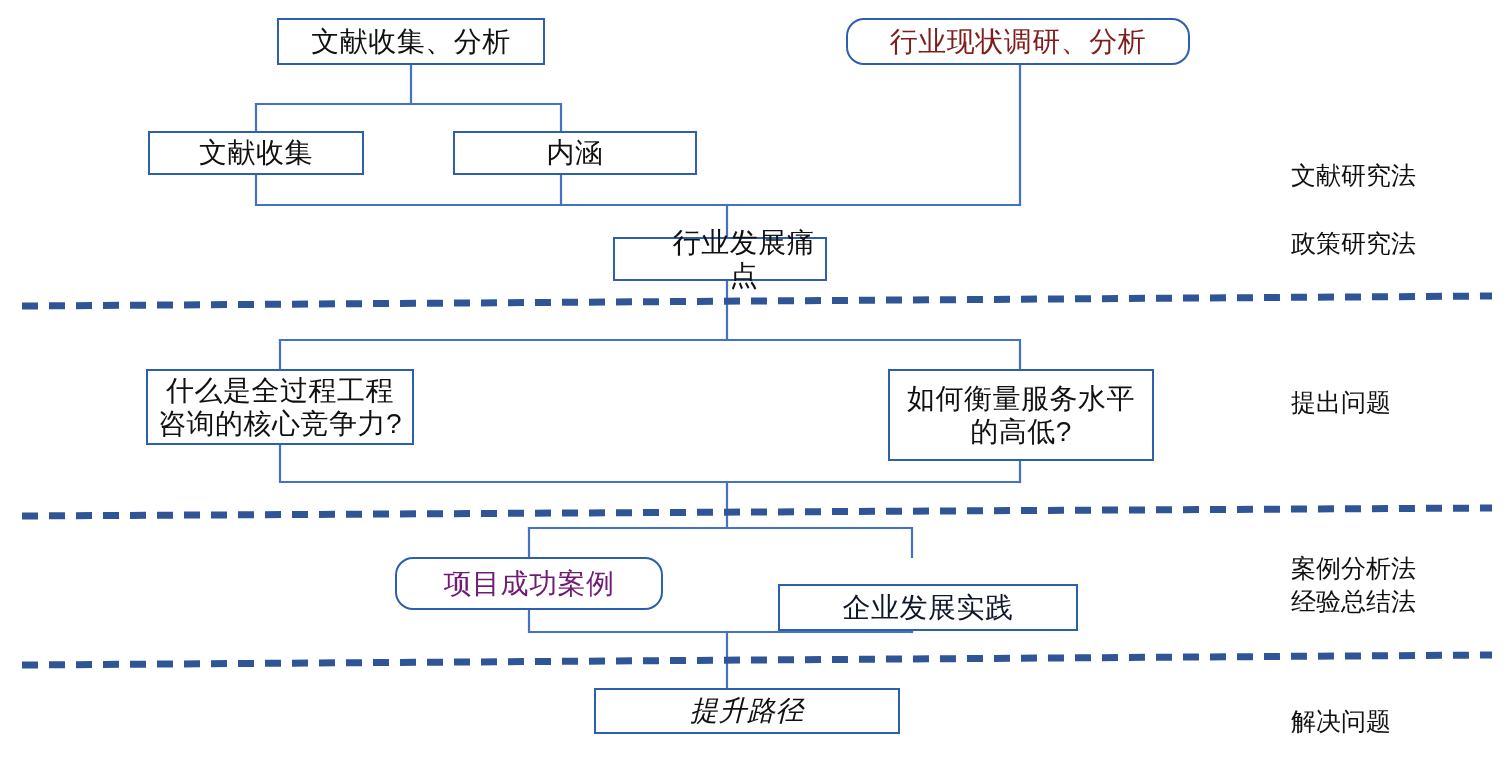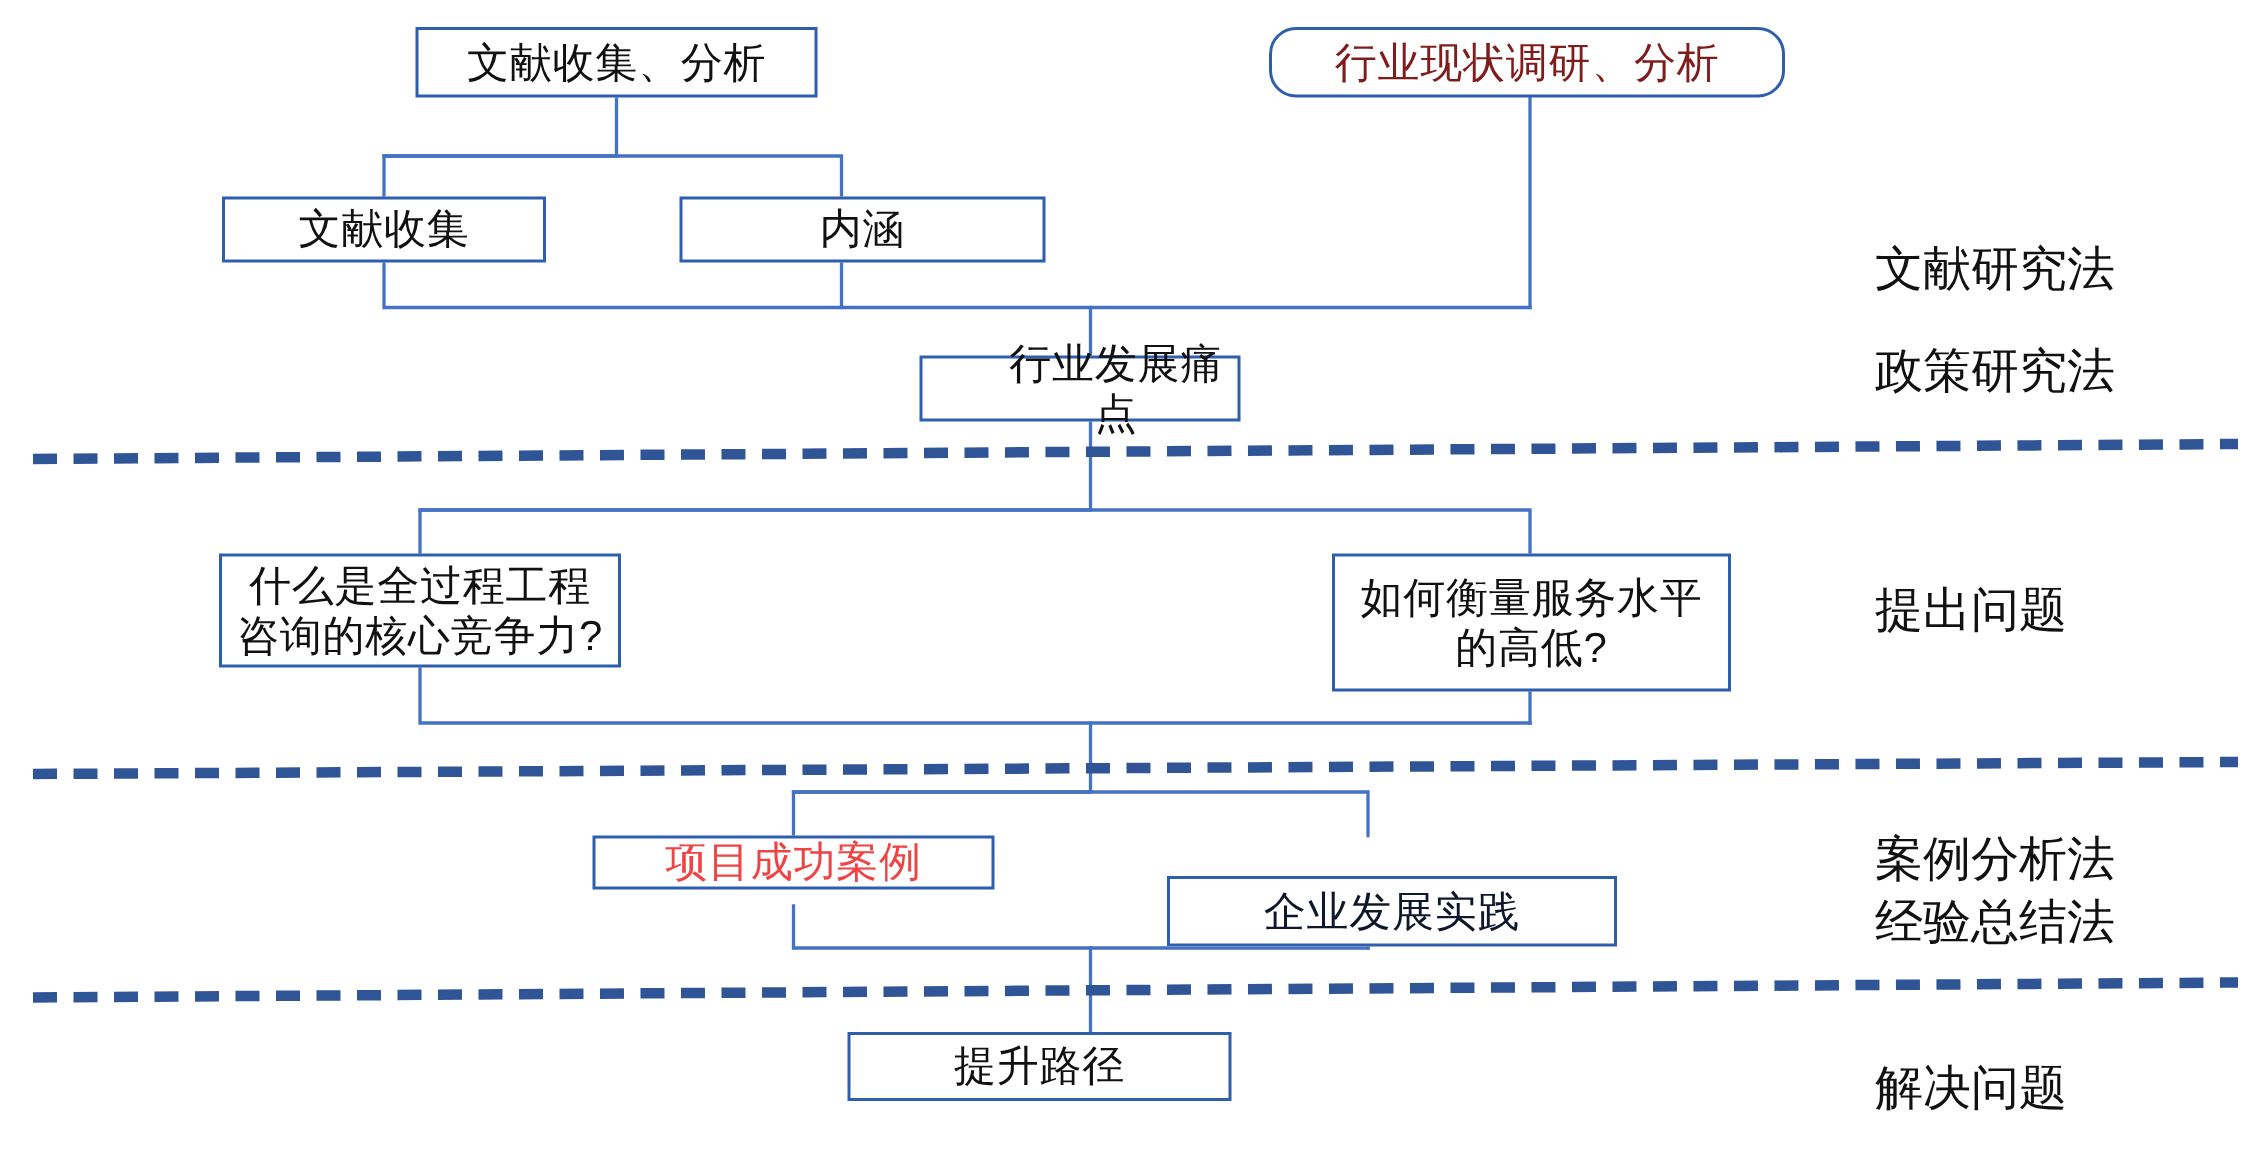--- a/index.html
+++ b/index.html
@@ -37,25 +37,26 @@
     color: #111111;
     font-size: 28px;
     line-height: 1.18;
     letter-spacing: 0.5px;
     white-space: pre-line;
     z-index: 2;
   }
   .stage-label {
     position: absolute;
     color: #111111;
-    font-size: 32px;
+    font-size: 25px;
     line-height: 1.3;
     white-space: pre-line;
     text-align: right;
     z-index: 2;
+    margin-left: 41px;
   }
 </style>
 </head>
 <body>
 
 <div id="canvas">
 
   <svg id="wires" viewBox="0 0 1511 771" width="1511" height="771" xmlns="http://www.w3.org/2000/svg">
     <g id="connector-group" fill="none" stroke="#4472C4" stroke-width="2.2" stroke-linecap="square" stroke-linejoin="miter">
         <polyline points="411,65 411,104 256,104 256,131"></polyline>
@@ -84,23 +85,23 @@
   <div id="node-layer">
       <div class="node" style="left: 277px; top: 18px; width: 268px; height: 47px; border-color: rgb(46, 95, 172); color: rgb(17, 17, 17);">文献收集、分析</div>
       <div class="node" style="left: 846px; top: 18px; width: 344px; height: 47px; border-color: rgb(46, 95, 172); color: #7f1d1d; border-radius: 18px;">行业现状调研、分析</div>
       <div class="node" style="left: 148px; top: 131px; width: 216px; height: 44px; border-color: rgb(46, 95, 172); color: rgb(17, 17, 17);">文献收集</div>
       <div class="node" style="left: 453px; top: 131px; width: 244px; height: 44px; border-color: rgb(46, 95, 172); color: rgb(17, 17, 17);">内涵</div>
       <div class="node" style="left: 613px; top: 237px; width: 214px; height: 44px; border-color: rgb(46, 95, 172); color: rgb(17, 17, 17); padding-left: 48px;">行业发展痛点</div>
       <div class="node" style="left: 146px; top: 369px; width: 268px; height: 76px; border-color: rgb(46, 95, 172); color: rgb(17, 17, 17);">什么是全过程工程
 咨询的核心竞争力?</div>
       <div class="node" style="left: 888px; top: 369px; width: 266px; height: 92px; border-color: rgb(46, 95, 172); color: rgb(17, 17, 17);">如何衡量服务水平
 的高低?</div>
-      <div class="node" style="left: 395px; top: 557px; width: 268px; height: 36px; border-color: rgb(46, 95, 172); color: #ef4444;">项目成功案例</div>
+      <div class="node" style="left: 395px; top: 557px; width: 268px; height: 53px; border-color: rgb(46, 95, 172); color: #701a75; border-radius: 18px;">项目成功案例</div>
       <div class="node" style="left: 778px; top: 584px; width: 300px; height: 47px; border-color: rgb(46, 95, 172); color: #0f172a;">企业发展实践</div>
-      <div class="node" style="left: 565px; top: 688px; width: 256px; height: 46px; border-color: rgb(46, 95, 172); color: rgb(17, 17, 17);">提升路径</div>
+      <div class="node" style="left: 594px; top: 688px; width: 306px; height: 46px; border-color: rgb(46, 95, 172); color: rgb(17, 17, 17); font-style: italic;">提升路径</div>
     </div>
   <div id="label-layer">
       <div class="stage-label" style="left: 1250px; top: 159px; color: rgb(17, 17, 17);">文献研究法</div>
       <div class="stage-label" style="left: 1250px; top: 227px; color: rgb(17, 17, 17);">政策研究法</div>
       <div class="stage-label" style="left: 1250px; top: 386px; color: rgb(17, 17, 17);">提出问题</div>
       <div class="stage-label" style="left: 1250px; top: 552px; color: rgb(17, 17, 17);">案例分析法
 经验总结法</div>
       <div class="stage-label" style="left: 1250px; top: 705px; color: rgb(17, 17, 17);">解决问题</div>
     </div>
 

